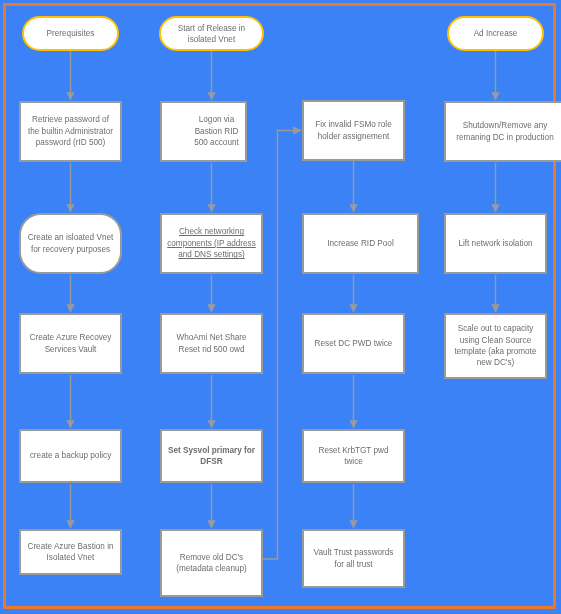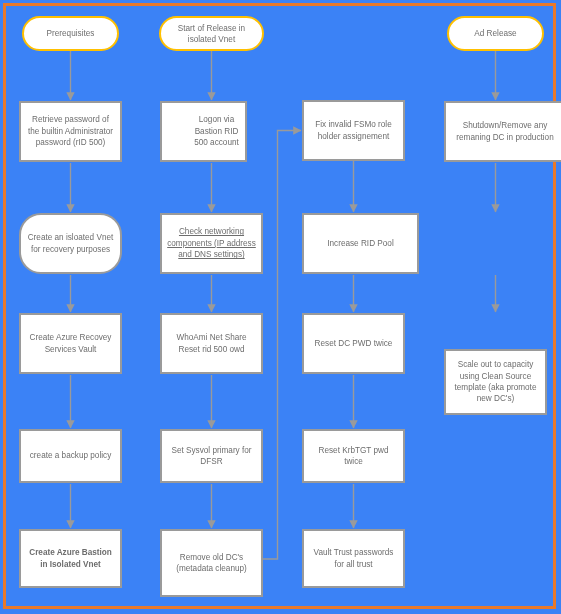--- a/index.html
+++ b/index.html
@@ -70,36 +70,37 @@
       <path d="M495.5,275 L495.5,312"></path>
 
       <path d="M263,559 L277.5,559 L277.5,130.5 L301,130.5"></path>
     </g>
   </svg>
 
   <div class="pill" style="left:22px;top:16px;width:97px;height:35px;">Prerequisites</div>
 
   <div class="pill" style="left:159px;top:16px;width:105px;height:35px;">Start of Release in isolated Vnet</div>
 
-  <div class="pill" style="left:447px;top:16px;width:97px;height:35px;">Ad Release</div>
+  <div class="pill" style="left:447px;top:16px;width:97px;height:35px;">Ad Increase</div>
 
   <div class="node" style="left:19px;top:101px;width:103px;height:61px;">Retrieve password of the builtin Administrator password (rID 500)</div>
   <div class="node" style="left:19px;top:213px;width:103px;height:61px;border-radius:22px;">Create an isloated Vnet for recovery purposes</div>
   <div class="node" style="left:19px;top:313px;width:103px;height:61px;">Create Azure Recovey Services Vault</div>
   <div class="node" style="left:19px;top:429px;width:103px;height:54px;">create a backup policy</div>
-  <div class="node" style="left:19px;top:529px;width:103px;height:59px;font-weight:bold;">Create Azure Bastion in Isolated Vnet</div>
+  <div class="node" style="left:19px;top:529px;width:103px;height:46px;">Create Azure Bastion in Isolated Vnet</div>
 
   <div class="node" style="left:160px;top:101px;width:87px;height:61px;padding-left:31px;">Logon via Bastion RID 500 account</div>
   <div class="node" style="left:160px;top:213px;width:103px;height:61px;text-decoration:underline;">Check networking components (IP address and DNS settings)</div>
   <div class="node" style="left:160px;top:313px;width:103px;height:61px;">WhoAmi Net Share Reset rid 500 owd</div>
-  <div class="node" style="left:160px;top:429px;width:103px;height:54px;">Set Sysvol primary for DFSR</div>
+  <div class="node" style="left:160px;top:429px;width:103px;height:54px;font-weight:bold;">Set Sysvol primary for DFSR</div>
   <div class="node" style="left:160px;top:529px;width:103px;height:68px;">Remove old DC's (metadata cleanup)</div>
 
   <div class="node" style="left:302px;top:100px;width:103px;height:61px;">Fix invalid FSMo role holder assignement</div>
   <div class="node" style="left:302px;top:213px;width:117px;height:61px;">Increase RID Pool</div>
   <div class="node" style="left:302px;top:313px;width:103px;height:61px;">Reset DC PWD twice</div>
   <div class="node" style="left:302px;top:429px;width:103px;height:54px;">Reset KrbTGT pwd twice</div>
   <div class="node" style="left:302px;top:529px;width:103px;height:59px;">Vault Trust passwords for all trust</div>
 
   <div class="node" style="left:444px;top:101px;width:122px;height:61px;">Shutdown/Remove any remaning DC in production</div>
-  <div class="node" style="left:444px;top:313px;width:103px;height:66px;margin-top:36px;">Scale out to capacity using Clean Source template (aka promote new DC's)</div>
+  <div class="node" style="left:444px;top:213px;width:103px;height:61px;">Lift network isolation</div>
+  <div class="node" style="left:444px;top:313px;width:103px;height:66px;">Scale out to capacity using Clean Source template (aka promote new DC's)</div>
 
 </div>
 
 </body></html>

